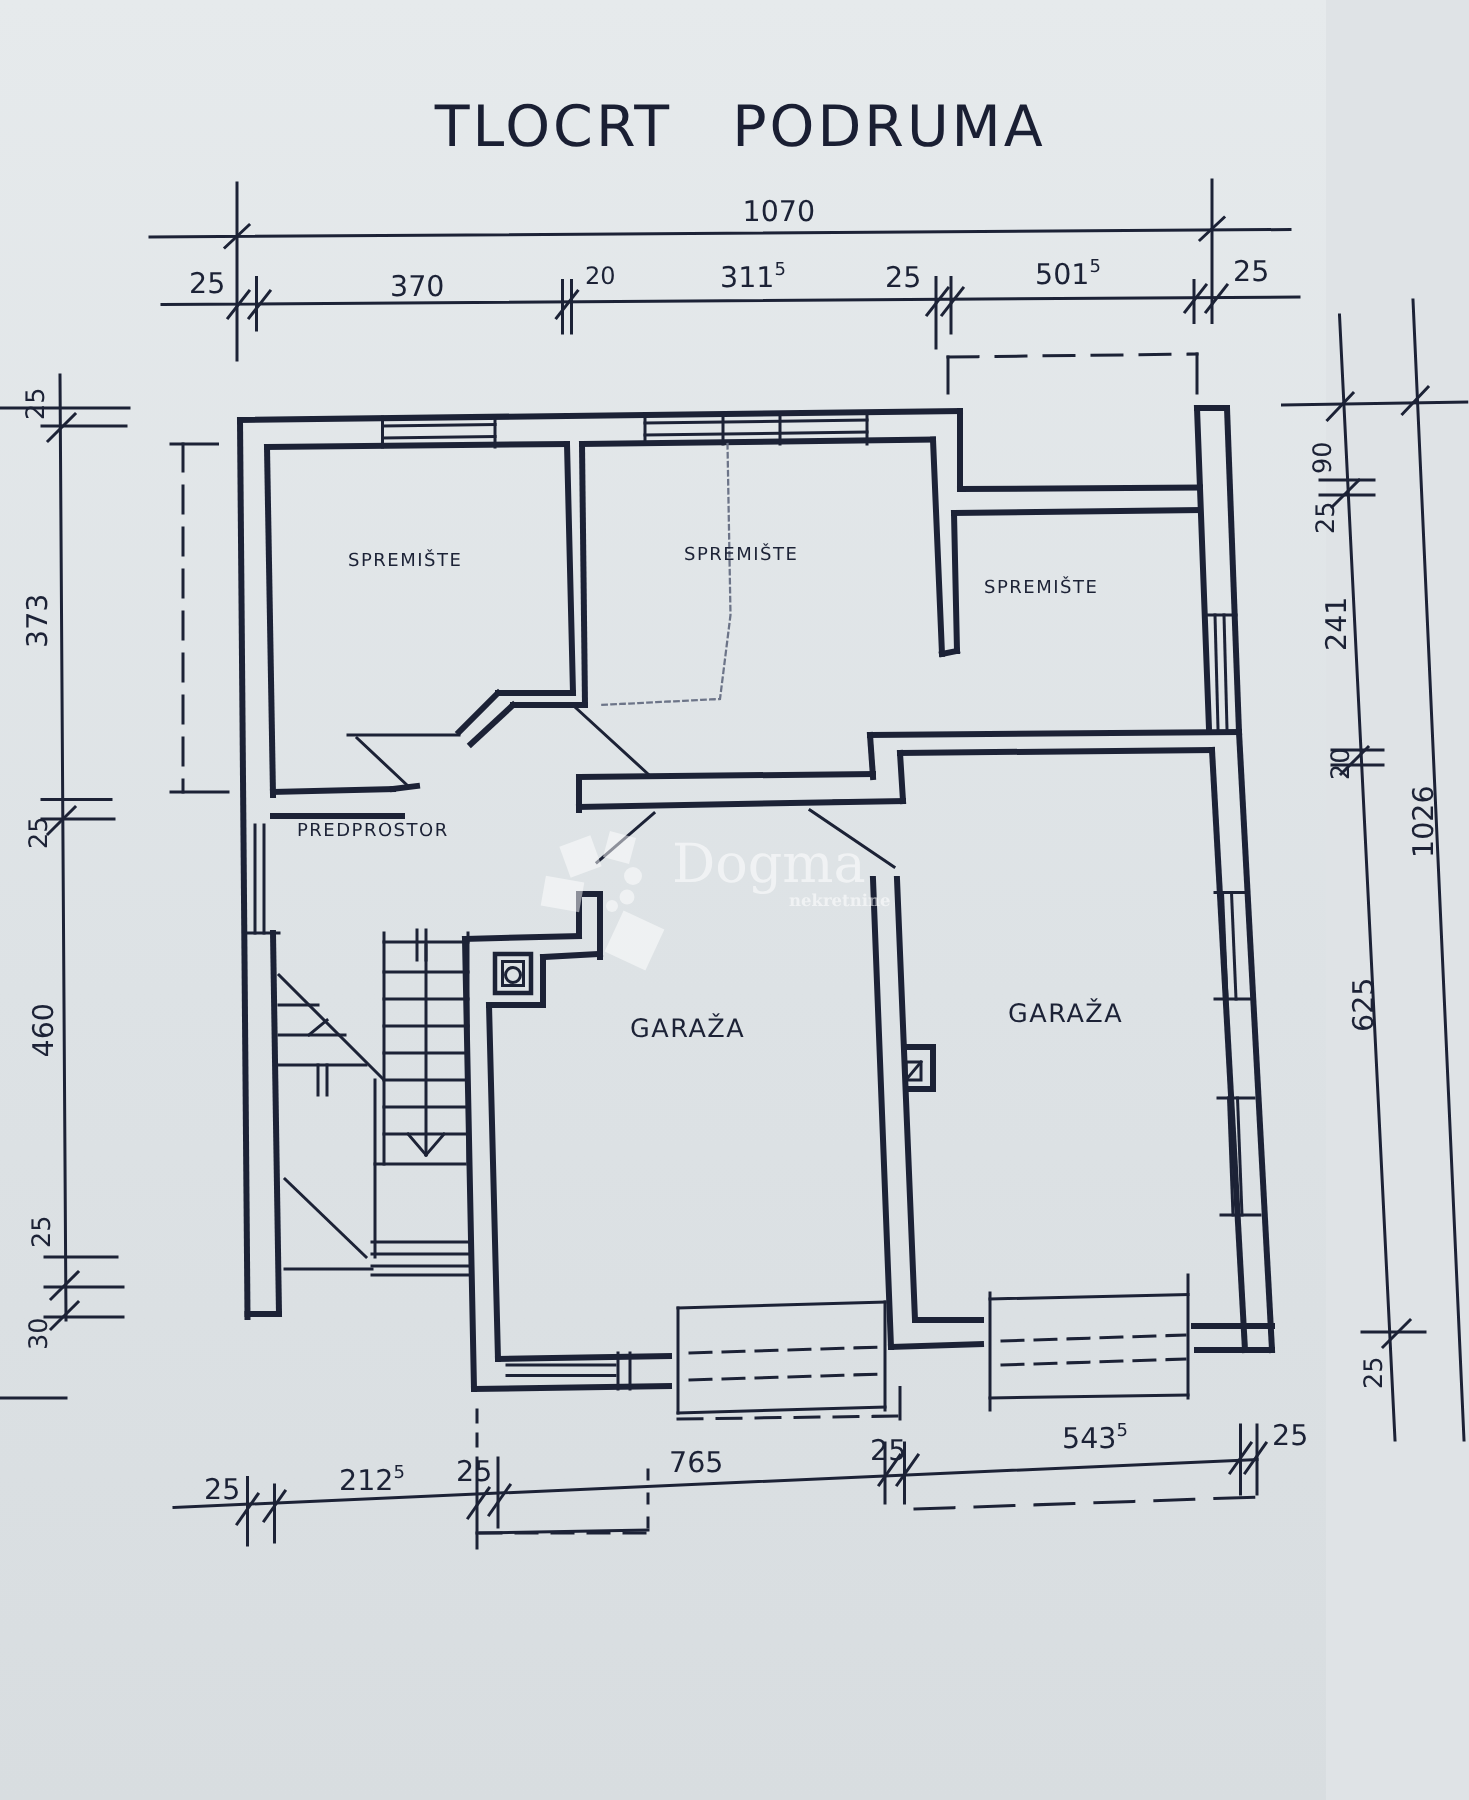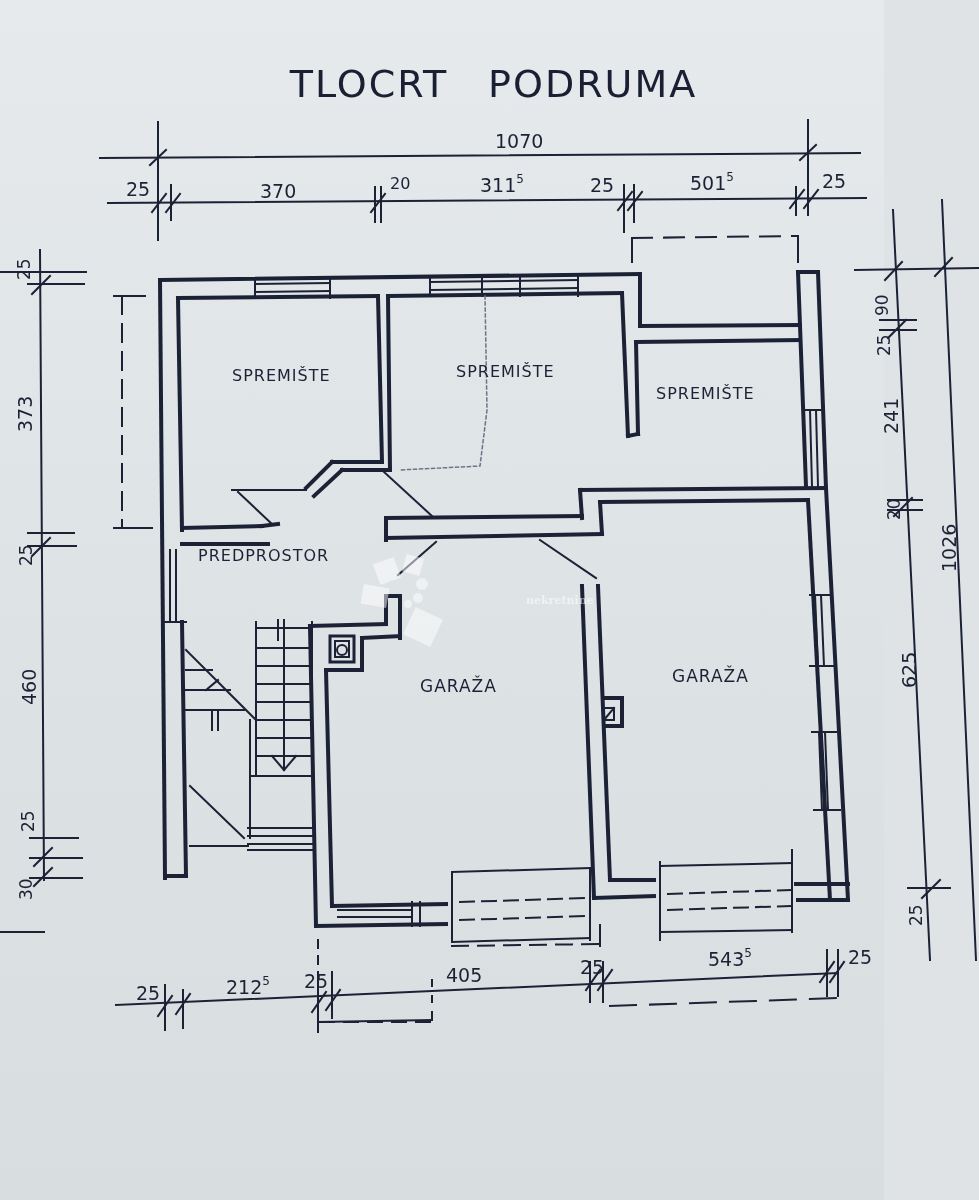--- a/index.html
+++ b/index.html
@@ -10,21 +10,21 @@
   svg{position:absolute;left:0;top:0;}
   .title{position:absolute;left:0;top:62px;width:979px;text-align:center;
          font-family:"DejaVu Sans",sans-serif;font-size:38px;letter-spacing:2px;
          color:#1a1f33;transform:translateX(4px);}
   .title span{display:inline-block;}
   .title .gap{width:40px;}
   .dim{position:absolute;font-family:"DejaVu Sans",sans-serif;font-size:19px;color:#1c2236;
        white-space:nowrap;line-height:1;}
   .dim sup{font-size:12px;vertical-align:top;position:relative;top:-3px;}
   .vdim{transform-origin:left top;transform:rotate(-90deg);}
-  .room{position:absolute;font-family:"DejaVu Sans",sans-serif;font-size:16px;
+  .room{position:absolute;font-family:"DejaVu Sans",sans-serif;font-size:12px;
         letter-spacing:1px;color:#1c2236;white-space:nowrap;}
   .watermark{position:absolute;left:448px;top:556px;font-family:"DejaVu Serif",serif;
              font-size:36px;color:rgba(255,255,255,0.55);}
   .watermark-sub{position:absolute;left:526px;top:594px;font-family:"DejaVu Serif",serif;
              font-size:11px;color:rgba(255,255,255,0.55);font-weight:bold;}
 </style>
 </head>
 <body>
 
 <div class="sheet">
@@ -297,20 +297,21 @@
       <rect x="376" y="560" width="22" height="22" transform="rotate(-20 387 571)"></rect>
       <rect x="404" y="556" width="18" height="18" transform="rotate(15 413 565)"></rect>
       <circle cx="422" cy="584" r="6"></circle>
       <circle cx="418" cy="598" r="5"></circle>
       <circle cx="408" cy="604" r="4"></circle>
       <rect x="362" y="586" width="26" height="20" transform="rotate(10 375 596)"></rect>
       <rect x="408" y="612" width="30" height="30" transform="rotate(25 423 627)"></rect>
     </g>
   </svg>
 
+  <div class="watermark">Dogma</div>
   <div class="watermark-sub">nekretnine</div>
 
   <div class="room" style="left:232px;top:366px;">SPREMIŠTE</div>
   <div class="room" style="left:456px;top:362px;">SPREMIŠTE</div>
   <div class="room" style="left:656px;top:384px;">SPREMIŠTE</div>
   <div class="room" style="left:198px;top:546px;">PREDPROSTOR</div>
   <div class="room" style="left:420px;top:676px;font-size:17px;">GARAŽA</div>
   <div class="room" style="left:672px;top:666px;font-size:17px;">GARAŽA</div>
 
   <div class="dim" style="left:472px;top:132px;margin-left:23px;">1070</div>
@@ -334,17 +335,17 @@
   <div class="dim vdim" style="left:876px;top:356px;font-size:17px;">25</div>
   <div class="dim vdim" style="left:882px;top:434px;">241</div>
   <div class="dim vdim" style="left:886px;top:520px;font-size:17px;">20</div>
   <div class="dim vdim" style="left:900px;top:688px;">625</div>
   <div class="dim vdim" style="left:908px;top:926px;font-size:17px;">25</div>
   <div class="dim vdim" style="left:940px;top:572px;">1026</div>
 
   <div class="dim" style="left:136px;top:984px;"><span>25</span></div>
   <div class="dim" style="left:226px;top:978px;"><span>212</span><sup>5</sup></div>
   <div class="dim" style="left:304px;top:972px;"><span>25</span></div>
-  <div class="dim" style="left:446px;top:966px;"><span>405</span></div>
+  <div class="dim" style="left:446px;top:966px;"><span>765</span></div>
   <div class="dim" style="left:580px;top:958px;"><span>25</span></div>
   <div class="dim" style="left:708px;top:950px;"><span>543</span><sup>5</sup></div>
   <div class="dim" style="left:848px;top:948px;"><span>25</span></div>
 </div>
 
 </body></html>

